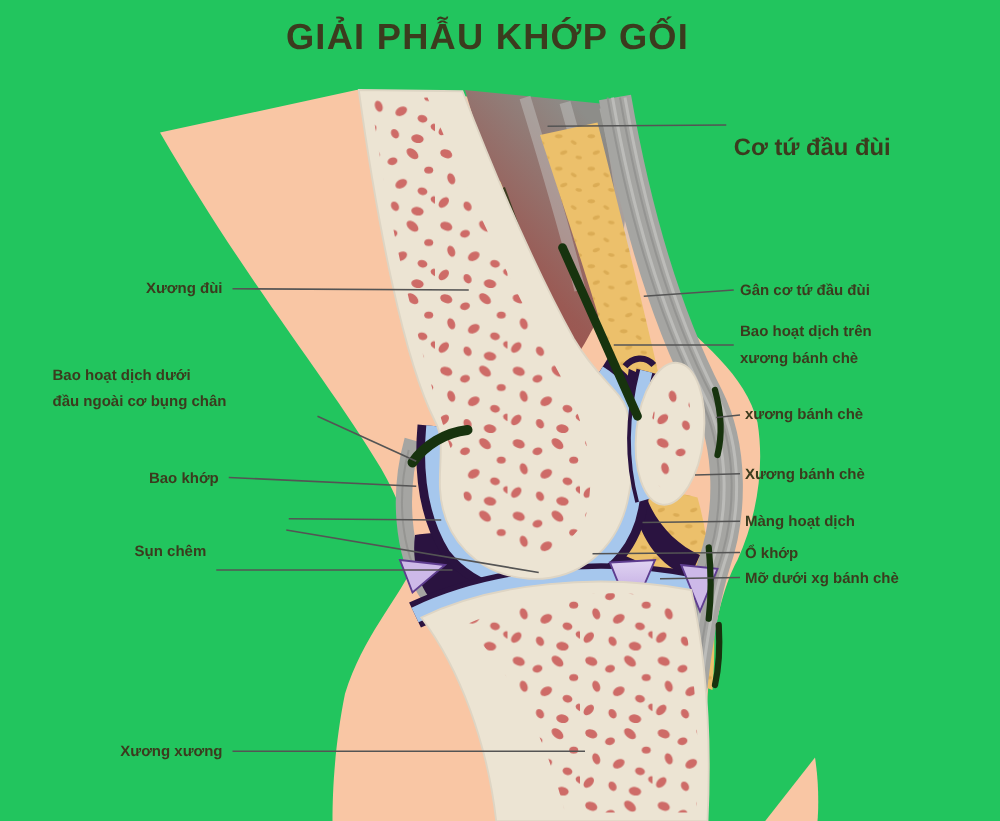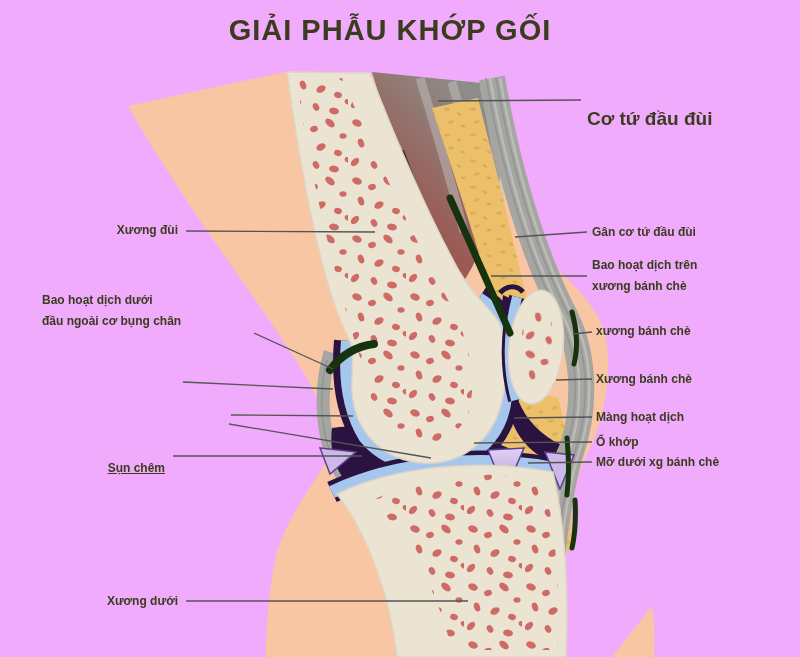--- a/index.html
+++ b/index.html
@@ -1,16 +1,16 @@
 <!DOCTYPE html>
 <html><head>
 <meta charset="utf-8">
 <style>
   html,body{margin:0;padding:0;background:#fff;}
-  #stage{position:relative;width:800px;height:657px;background:#f0abfc;overflow:hidden;
+  #stage{position:relative;width:800px;height:657px;background:#22c55e;overflow:hidden;
          font-family:"Liberation Sans", sans-serif;}
   #art{position:absolute;left:0;top:0;}
   .title{position:absolute;left:90px;top:14px;width:600px;text-align:center;
          font-size:29px;font-weight:bold;letter-spacing:1px;color:#3b3b1e;}
   .lbl{position:absolute;font-size:12px;font-weight:bold;color:#3b3b1e;line-height:21px;white-space:nowrap;}
   .lbl.right-align{text-align:right;}
   .lbl.big{font-size:19px;}
 </style>
 </head>
 <body>
@@ -152,22 +152,23 @@
     </g>
   </svg>
 
   <div class="title">GIẢI PHẪU KHỚP GỐI</div>
 
   <div class="lbl right-align" style="left:38px;top:220px;width:140px;">Xương đùi</div>
   <div class="lbl" style="left:42px;top:290px;">
     <div>Bao hoạt dịch dưới</div>
     <div>đầu ngoài cơ bụng chân</div>
   </div>
-  <div class="lbl right-align" style="left:25px;top:458px;width:140px;text-decoration:underline;">Sụn chêm</div>
-  <div class="lbl right-align" style="left:38px;top:591px;width:140px;">Xương dưới</div>
+  <div class="lbl right-align" style="left:35px;top:372px;width:140px;">Bao khớp</div>
+  <div class="lbl right-align" style="left:25px;top:431px;width:140px;">Sụn chêm</div>
+  <div class="lbl right-align" style="left:38px;top:591px;width:140px;">Xương xương</div>
 
   <div class="lbl big" style="left:587px;top:88px;margin-top:20px;">Cơ tứ đầu đùi</div>
   <div class="lbl" style="left:592px;top:222px;">Gân cơ tứ đầu đùi</div>
   <div class="lbl" style="left:592px;top:255px;">
     <div>Bao hoạt dịch trên</div>
     <div>xương bánh chè</div>
   </div>
   <div class="lbl" style="left:596px;top:321px;">
     <div>xương bánh chè</div>
   </div>

